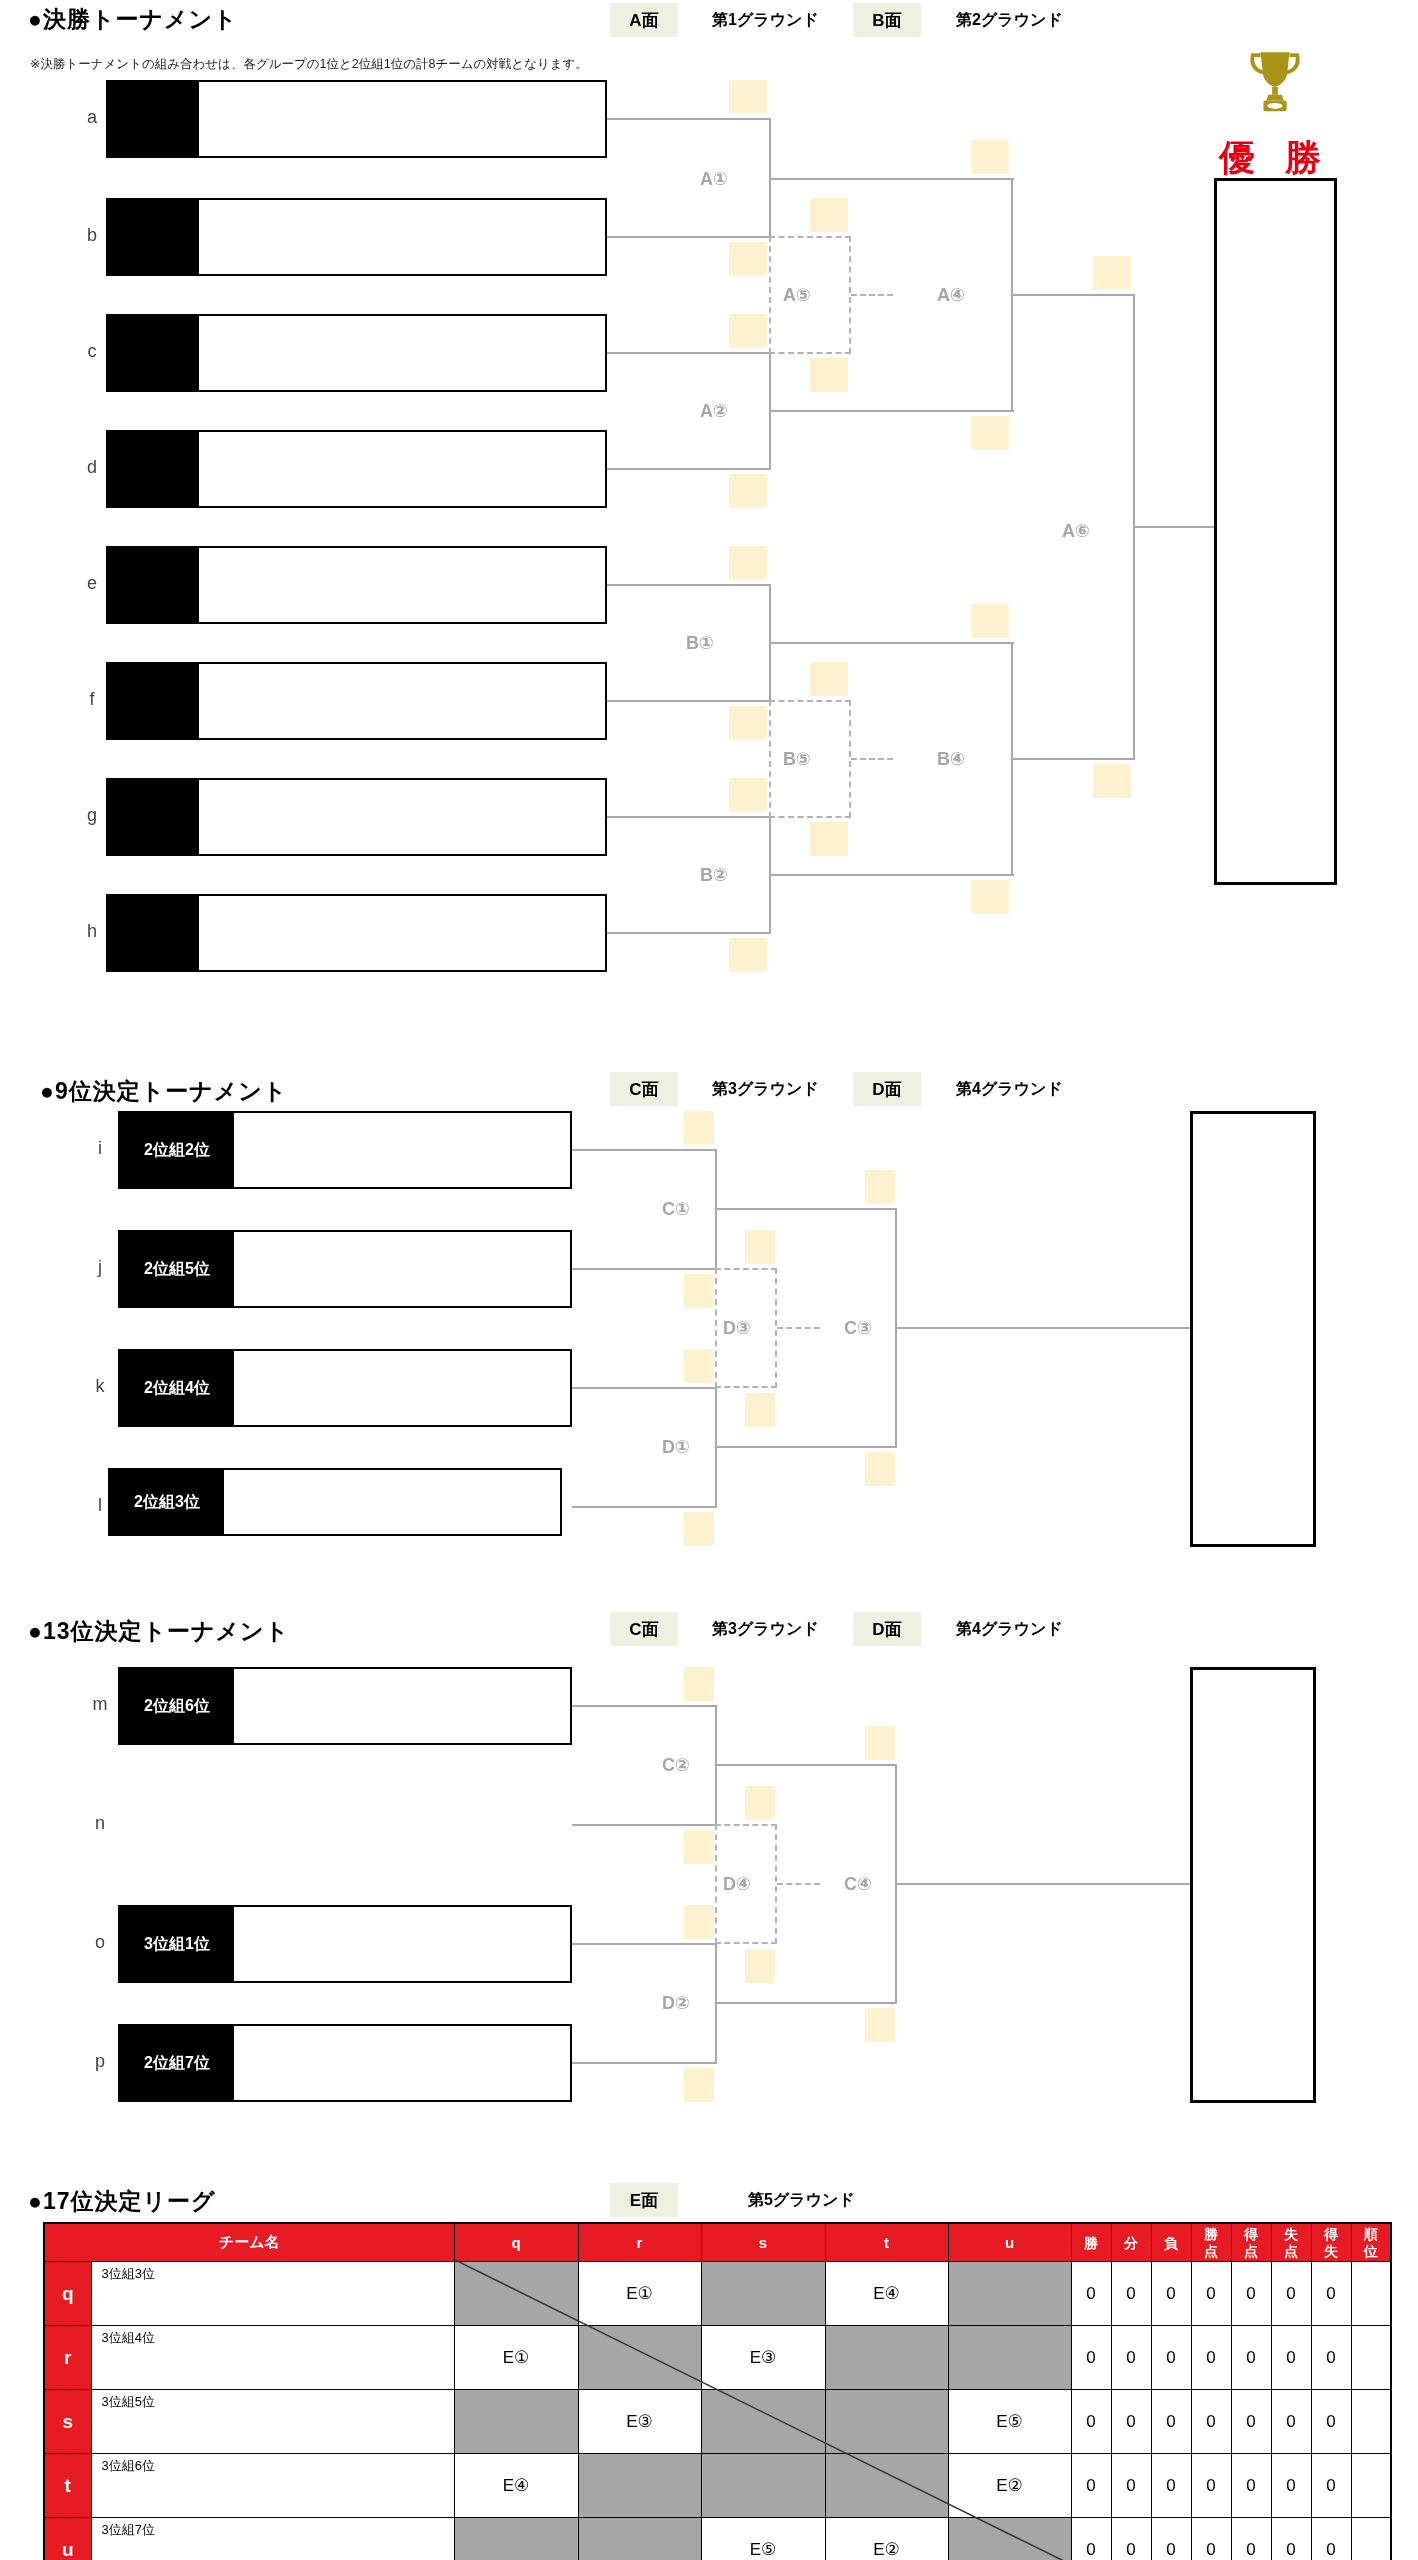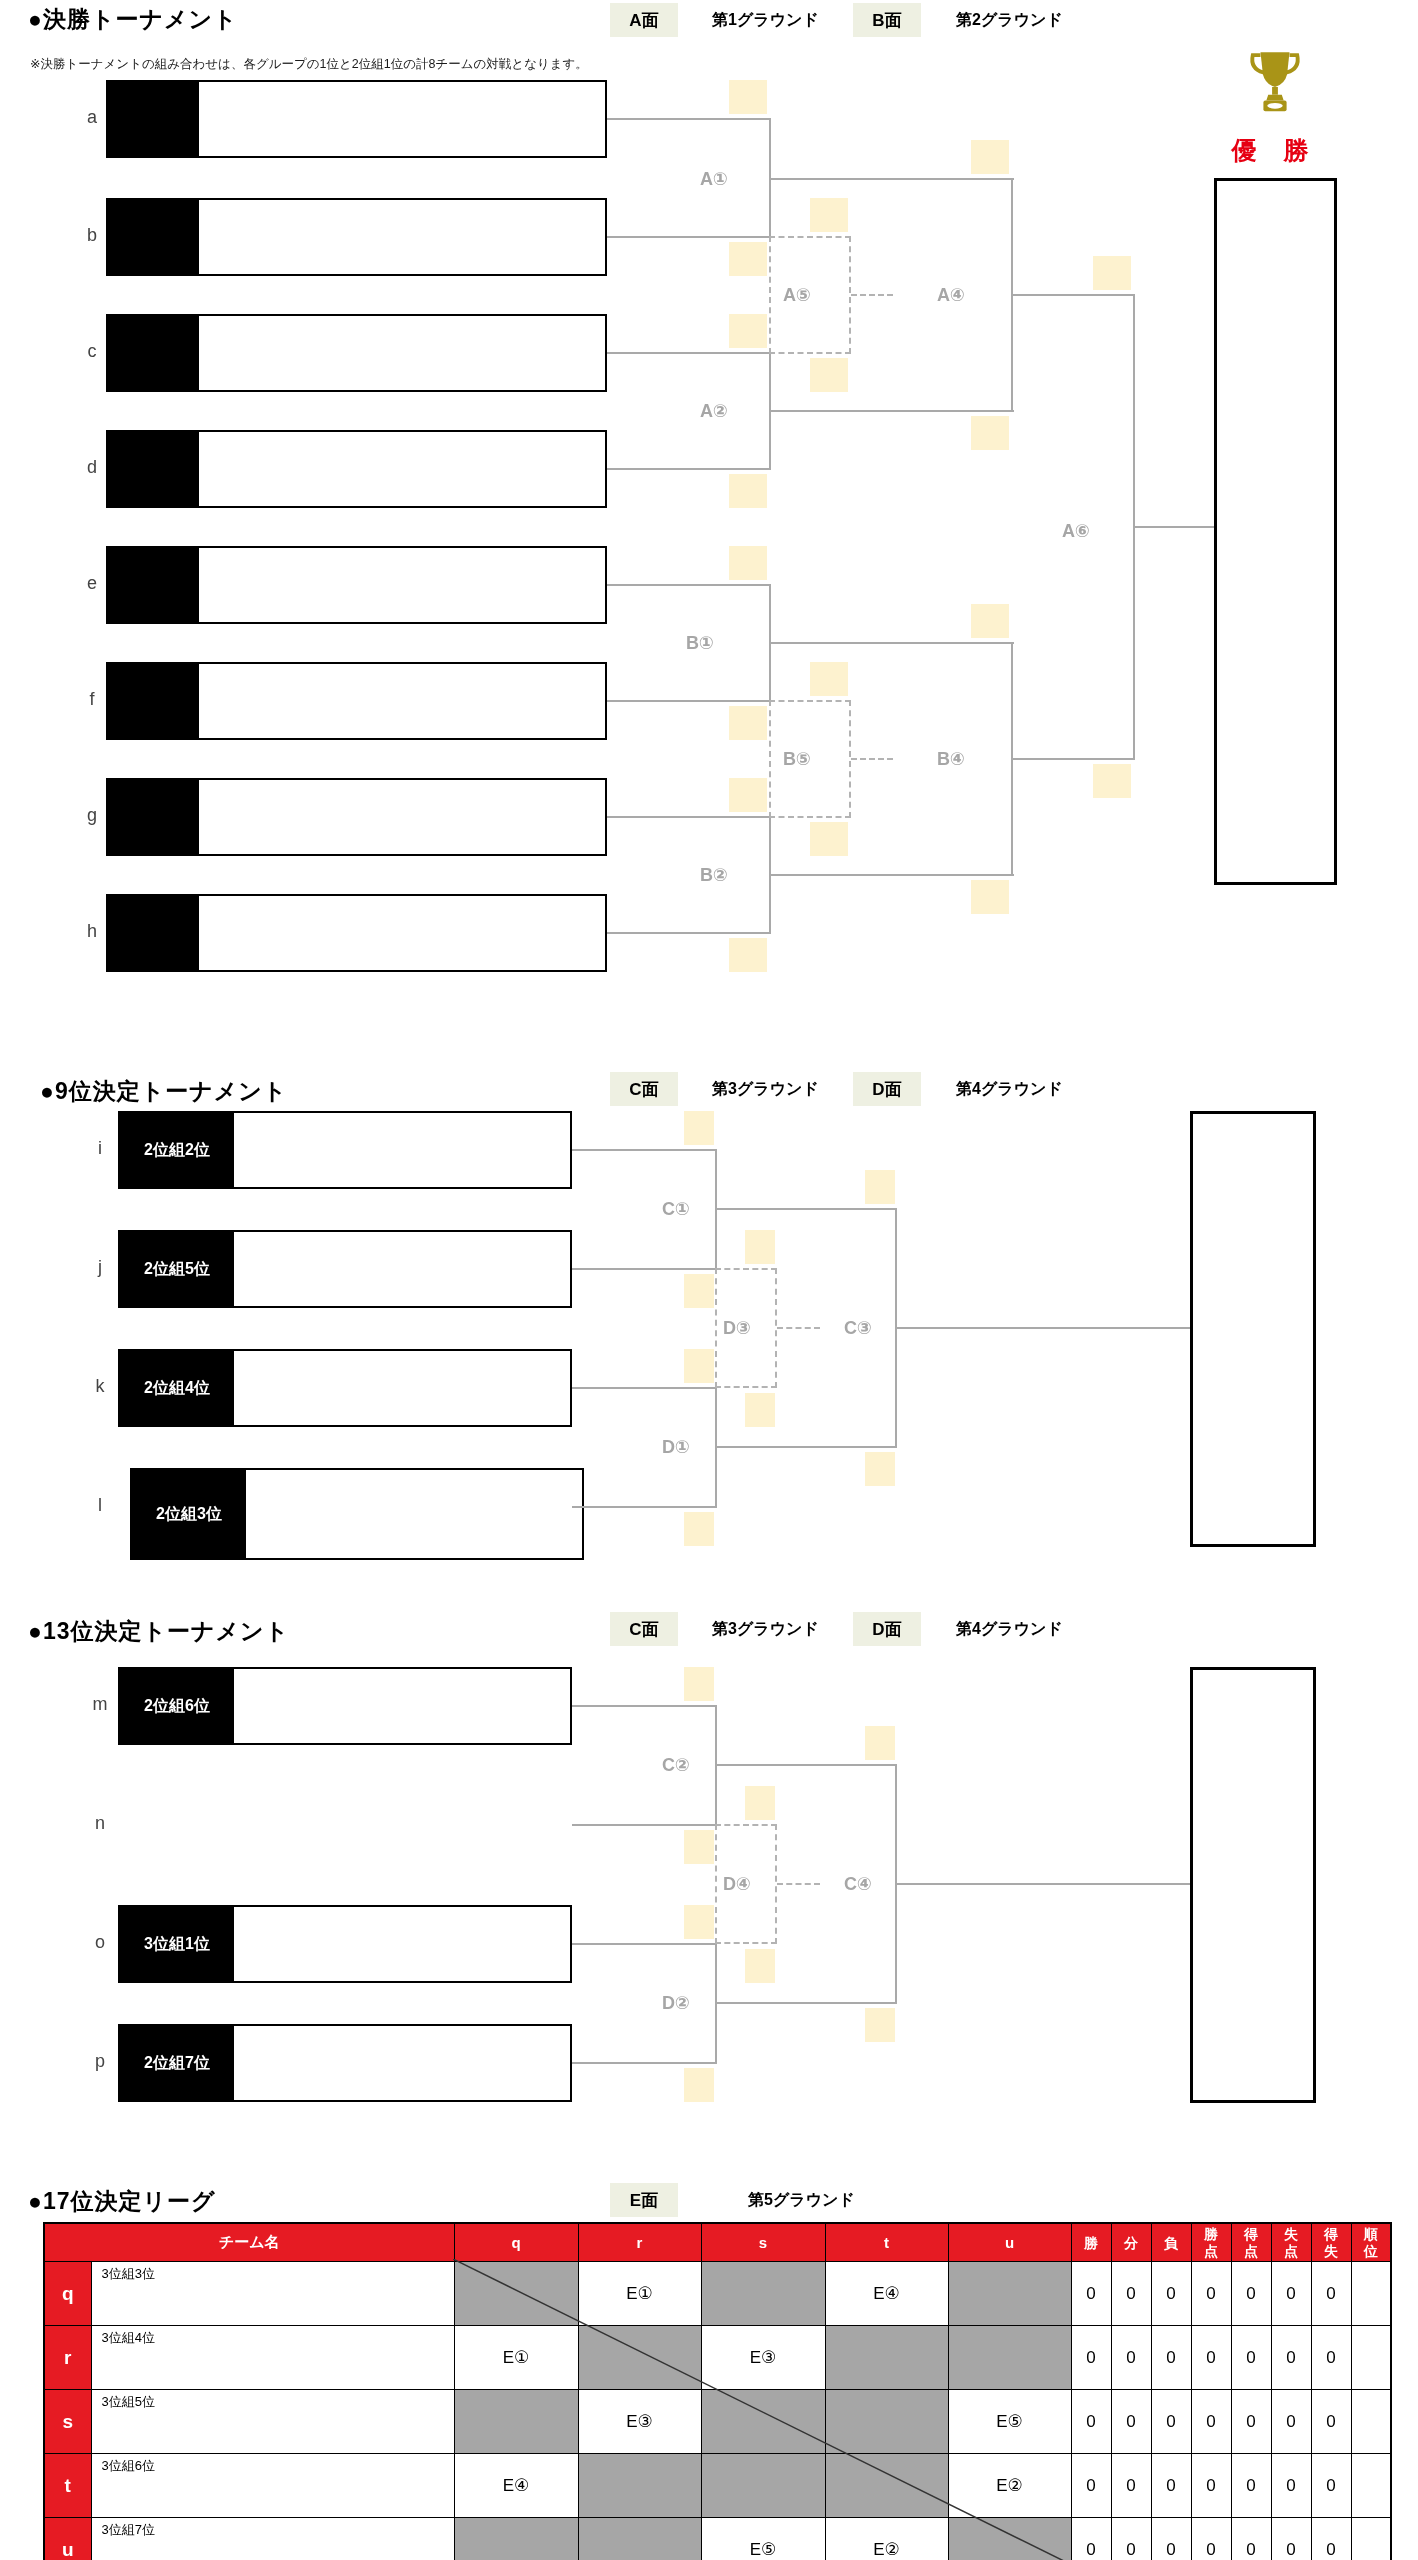--- a/index.html
+++ b/index.html
@@ -16,21 +16,21 @@
   .blk { background:#000; height:100%; display:flex; align-items:center; justify-content:center;
          color:#fff; font-weight:bold; font-size:16px; white-space:nowrap; }
   .hl { height:2px; background:#a9a9a9; }
   .vl { width:2px; background:#a9a9a9; }
   .dashbox { border:2px dashed #b3b3b3; box-sizing:border-box; }
   .dashhl { height:0; border-top:2px dashed #b3b3b3; }
   .ycell { width:38px; height:34px; background:#fdf2cf; }
   .ycell.sm { width:30px; }
   .mlabel { font-weight:bold; font-size:18px; color:#a6a6a6; transform:translate(-50%,-50%); white-space:nowrap; }
   .bigbox { background:#fff; border:3px solid #000; box-sizing:border-box; }
-  .champ { color:#e60012; font-weight:bold; font-size:25px; letter-spacing:10px; text-align:center; white-space:nowrap; }
+  .champ { color:#e60012; font-weight:bold; font-size:36px; letter-spacing:10px; text-align:center; white-space:nowrap; }
   table.league { border-collapse:collapse; table-layout:fixed; border:2px solid #000; }
   .league th, .league td { border:1px solid #000; padding:0; overflow:hidden; }
   .league thead th { background:#e61b23; color:#fff; font-weight:bold; height:37px; font-size:15px; text-align:center; }
   .league .rowh { background:#e61b23; color:#fff; font-weight:bold; font-size:19px; text-align:center; }
   .league td { height:60px; background:#fff; }
   .league td.name { vertical-align:top; text-align:left; font-size:13px; padding:3px 0 0 10px; }
   .league td.gray { background:#a6a6a6; }
   .league td.mlab { text-align:center; font-size:17px; }
   .league td.stat { text-align:center; font-size:17px; }
   .v2 { display:inline-block; width:1.1em; line-height:1.15; font-size:14px; }
@@ -162,21 +162,21 @@
     </div>
   <div class="abs row-letter" style="left:88px;top:1257px">j</div>
   <div class="abs tbox" style="left:118px;top:1230px;width:454px;height:78px">
       <div class="blk" style="width:114px">2位組5位</div>
     </div>
   <div class="abs row-letter" style="left:88px;top:1376px">k</div>
   <div class="abs tbox" style="left:118px;top:1349px;width:454px;height:78px">
       <div class="blk" style="width:114px">2位組4位</div>
     </div>
   <div class="abs row-letter" style="left:88px;top:1495px">l</div>
-  <div class="abs tbox" style="left:130px;top:1468px;width:454px;height:92px">
+  <div class="abs tbox" style="left:108px;top:1468px;width:454px;height:68px">
       <div class="blk" style="width:114px">2位組3位</div>
     </div>
 
   <div class="abs hl" style="left:572px;top:1149px;width:144px"></div>
   <div class="abs hl" style="left:572px;top:1268px;width:144px"></div>
   <div class="abs hl" style="left:572px;top:1387px;width:144px"></div>
   <div class="abs hl" style="left:572px;top:1506px;width:144px"></div>
   <div class="abs vl" style="left:715px;top:1149px;height:121px"></div>
   <div class="abs vl" style="left:715px;top:1387px;height:121px"></div>
   <div class="abs hl" style="left:715px;top:1208px;width:182px"></div>

